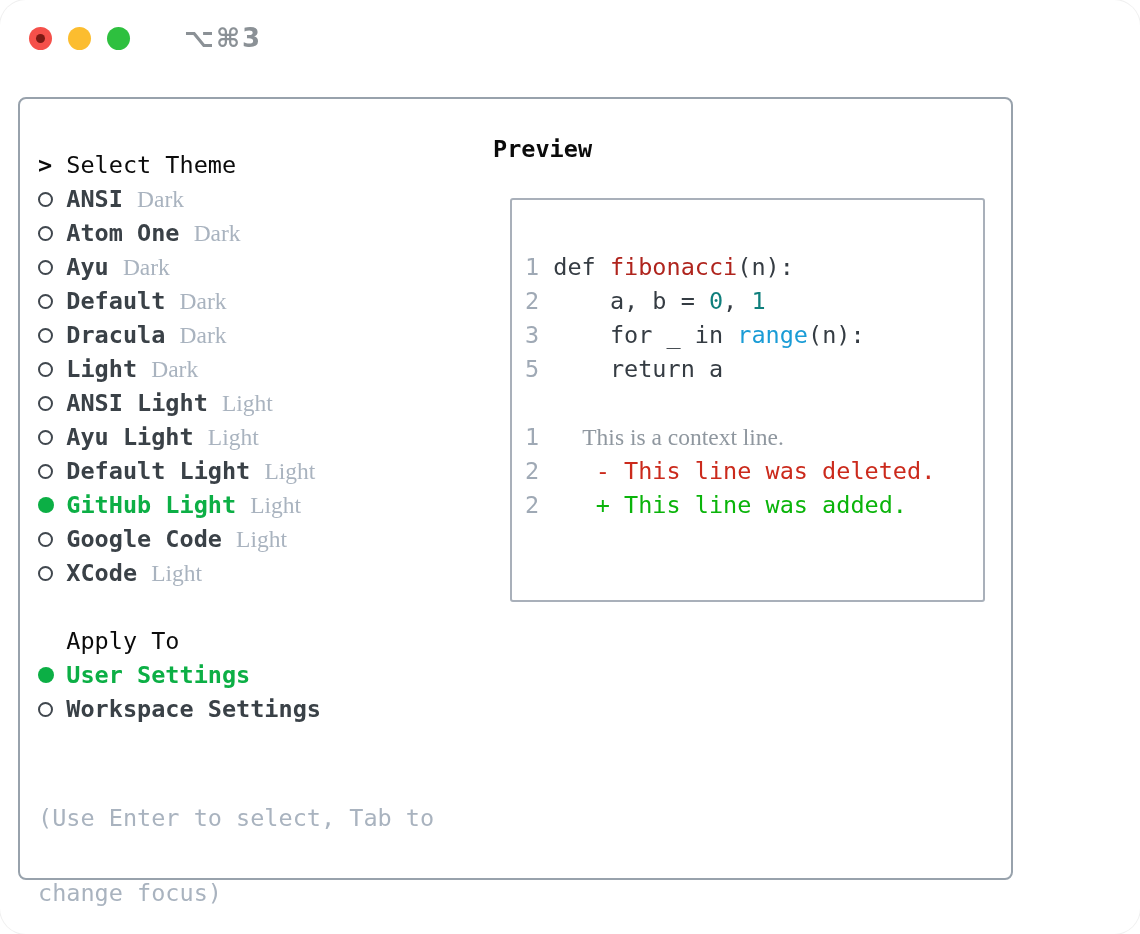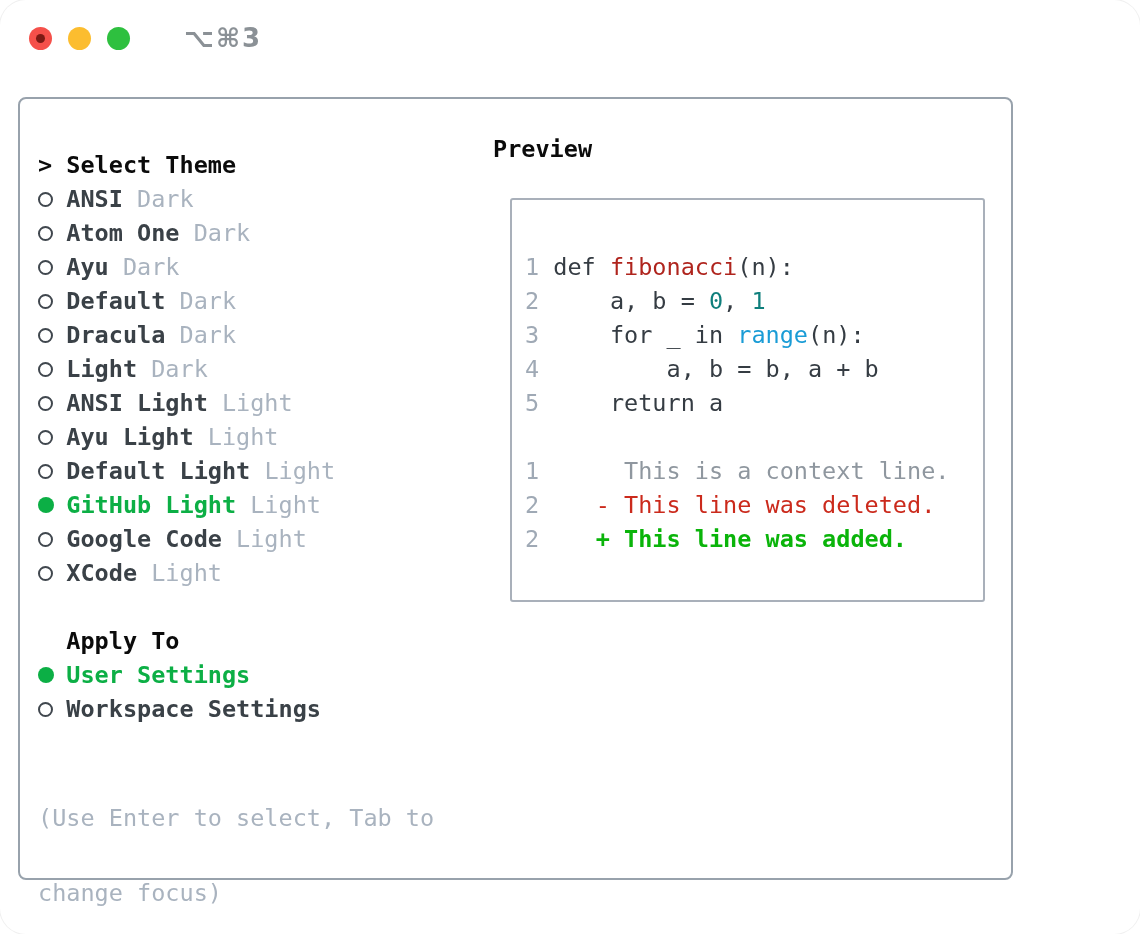--- a/index.html
+++ b/index.html
@@ -33,39 +33,39 @@
   .light.green{background:#2ec03f;}
   .light .dot{position:absolute;left:50%;top:50%;width:9px;height:9px;margin:-4.5px 0 0 -4.5px;border-radius:50%;background:#7c1a14;}
   .tb-title{margin-left:38px;font-family:"DejaVu Sans",sans-serif;font-weight:bold;font-size:26px;color:#8b9196;letter-spacing:2px;}
   
   .panel{position:absolute;left:18px;top:97px;width:995px;height:783px;border:2px solid var(--panel-border);border-radius:8px;box-sizing:border-box;background:#fff;}
   
   .left-col{position:absolute;left:18px;top:49px;}
   .row{height:34px;display:flex;align-items:center;font-size:23.5px;line-height:34px;}
   .bullet-col{width:28.3px;flex:none;display:flex;align-items:center;}
   .prompt{color:var(--black);font-weight:bold;}
-  .header-text{color:var(--black);font-weight:bold;white-space:pre;}
+  .header-text{color:var(--black);font-weight:normal;white-space:pre;}
   .radio{width:15px;height:15px;border:2.5px solid #40474e;border-radius:50%;box-sizing:border-box;}
   .selected .radio{width:16px;height:16px;border:none;background:var(--green);}
   .t-name{color:var(--name);white-space:pre;font-weight:bold;}
   .selected .t-name{color:var(--green);}
-  .t-variant{color:var(--muted);margin-left:14.15px;white-space:pre;}
+  .t-variant{color:var(--muted);margin-left:14.15px;white-space:pre;font-family:Liberation Serif, serif;}
   .hint{color:var(--muted);white-space:pre;margin-top:41px;}
   
   .preview-title{position:absolute;left:473px;top:33px;height:34px;line-height:34px;font-size:23.5px;font-weight:bold;color:var(--black);}
   .preview-box{position:absolute;left:490px;top:99px;width:475px;height:404px;border:2px solid var(--box-border);border-radius:3px;box-sizing:border-box;padding:50px 0 0 13px;overflow:hidden;}
   .prow{height:34px;line-height:34px;font-size:23.5px;white-space:pre;}
   .gutter{color:var(--gutter);}
   .c-code{color:var(--code);}
   .c-func{color:var(--func);}
   .c-num{color:var(--numlit);}
   .c-builtin{color:var(--builtin);}
-  .c-context{color:var(--context);}
+  .c-context{color:var(--context);font-family:Liberation Serif, serif;}
   .c-deleted{color:var(--deleted);}
-  .c-added{color:var(--added);font-weight:bold;}
+  .c-added{color:var(--added);}
 </style>
 </head>
 <body>
 
 <div class="window">
   <div class="titlebar">
     <span class="light red">
       <span class="dot"></span>
     </span>
     <span class="light yellow"></span>
@@ -196,21 +196,20 @@
       <div class="row hint">change focus)</div>
     </div>
 
     <div class="preview-title">Preview</div>
 
     <div class="preview-box">
       <div id="preview-rows">
           <div class="prow"><span class="gutter">1 </span><span class="c-code">def </span><span class="c-func">fibonacci</span><span class="c-code">(n):</span></div>
           <div class="prow"><span class="gutter">2 </span><span class="c-code">    a, b = </span><span class="c-num">0</span><span class="c-code">, </span><span class="c-num">1</span></div>
           <div class="prow"><span class="gutter">3 </span><span class="c-code">    for _ in </span><span class="c-builtin">range</span><span class="c-code">(n):</span></div>
-          <div class="prow"><span class="gutter">4 </span><span class="c-code">        a, b = b, a + b</span></div>
           <div class="prow"><span class="gutter">5 </span><span class="c-code">    return a</span></div>
           <div class="prow"><span class="gutter"></span></div>
           <div class="prow"><span class="gutter">1 </span><span class="c-context">     This is a context line.</span></div>
           <div class="prow"><span class="gutter">2 </span><span class="c-deleted">   - This line was deleted.</span></div>
           <div class="prow"><span class="gutter">2 </span><span class="c-added">   + This line was added.</span></div>
         </div>
     </div>
 
   </div>
 </div>

